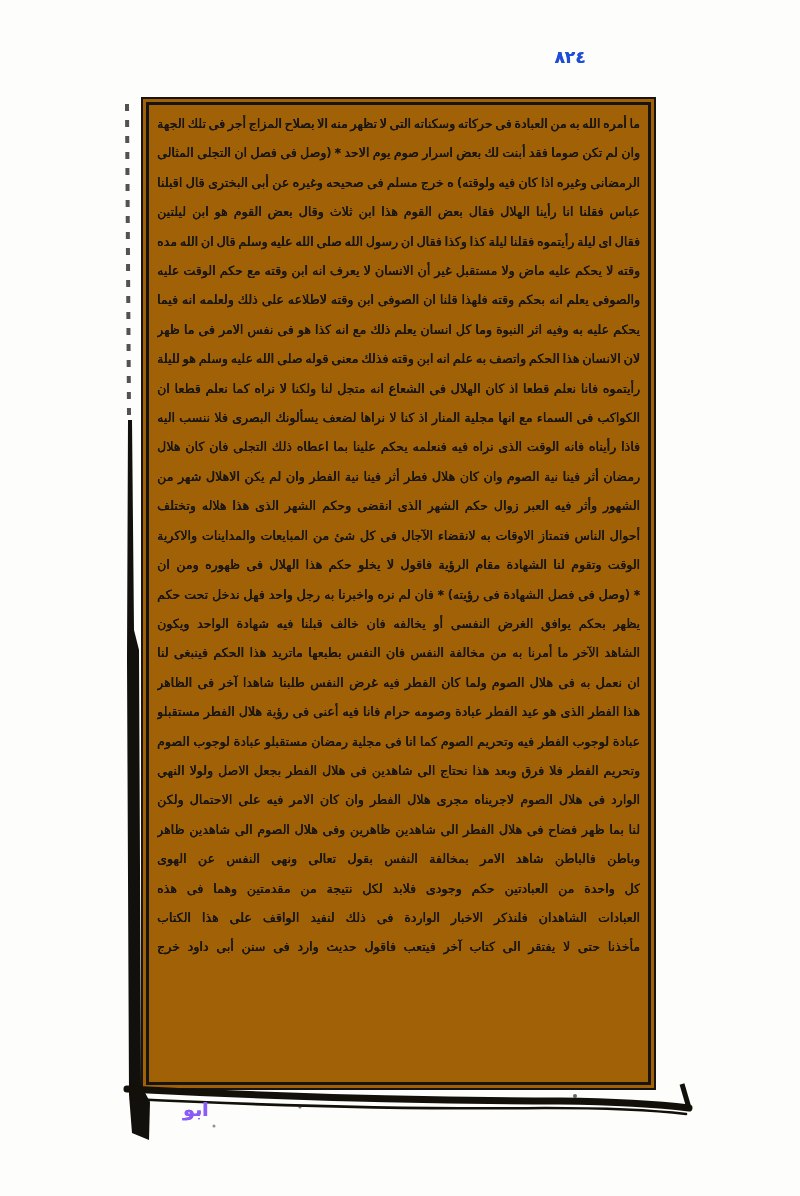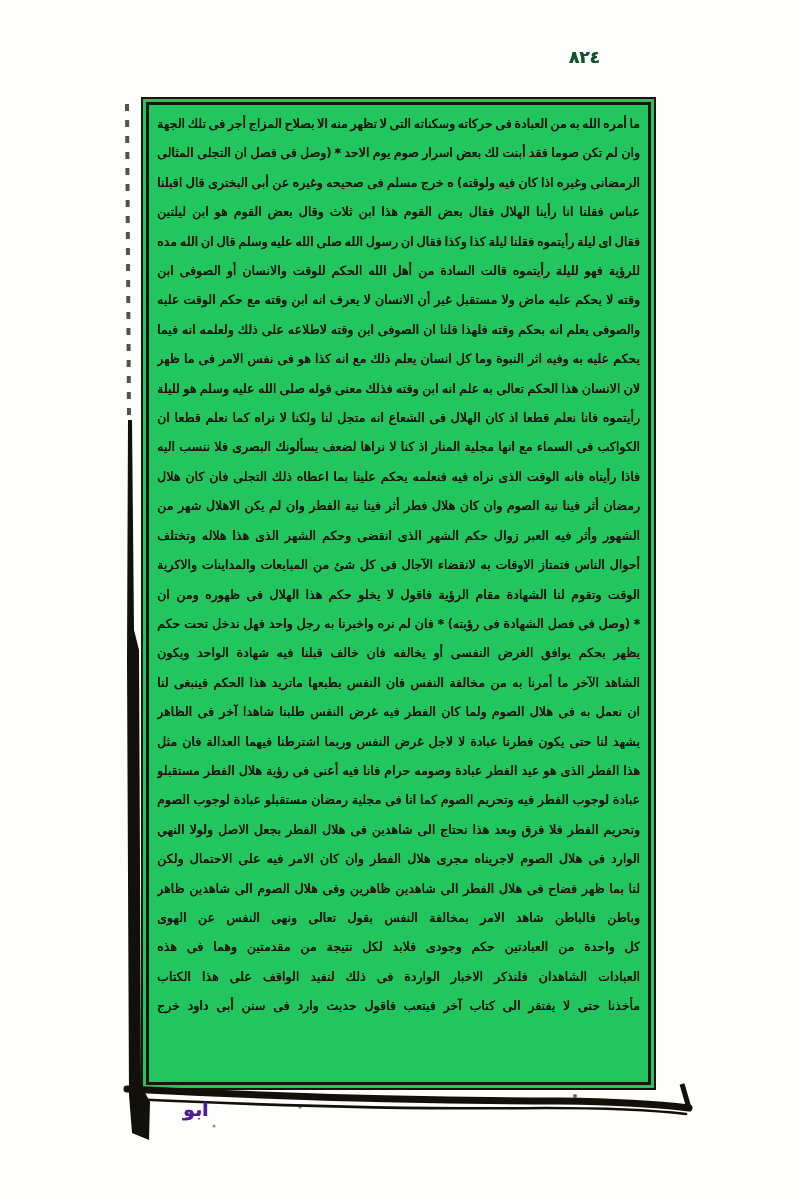--- a/index.html
+++ b/index.html
@@ -6,28 +6,28 @@
   html,body{margin:0;padding:0;}
   body{
     width:800px;height:1196px;position:relative;overflow:hidden;
     background:#fdfdfb;
     font-family:"DejaVu Sans",sans-serif;
     color:#181512;
   }
   
   .folio{
     position:absolute;top:47px;left:540px;width:60px;
-    font-size:17px;font-weight:bold;text-align:right;
-    letter-spacing:2px;color:#14532d;
+    font-size:17px;font-weight:bold;text-align:center;
+    letter-spacing:2px;color:#1d4ed8;
     text-shadow:0.3px 0 0 currentColor;
   }
   
   .frame-outer{
     position:absolute;left:141px;top:97px;width:515px;height:993px;
-    border:2px solid #171411;box-sizing:border-box;background:#22c55e;
+    border:2px solid #171411;box-sizing:border-box;background:#a16207;
   }
   .frame-inner{
     position:absolute;left:3px;top:3px;right:3px;bottom:3px;
     border:3px solid #171411;box-sizing:border-box;
   }
   .text-block{
     position:absolute;left:8px;right:8px;top:4px;bottom:4px;
     direction:rtl;overflow:hidden;
   }
   .m-line{
@@ -35,55 +35,53 @@
     font-size:12.6px;
     text-align:justify;text-align-last:justify;
     word-spacing:-1.4px;
     white-space:normal;
     color:#1b1712;
     text-shadow:0.35px 0 0 currentColor,0 0.3px 0 currentColor;
   }
   
   .catchword{
     position:absolute;top:1098px;left:183px;
-    font-size:19px;font-weight:bold;direction:rtl;color:#4c1d95;
+    font-size:19px;font-weight:bold;direction:rtl;color:#8b5cf6;
     text-shadow:0.3px 0 0 currentColor;
   }
   .scan-art{position:absolute;left:0;top:0;pointer-events:none;}
 </style>
 </head>
 <body>
 
 <div class="folio">٨٢٤</div>
 
 <div class="frame-outer">
   <div class="frame-inner">
     <div class="text-block" id="text-block">
         <div class="m-line">ما أمره الله به من العبادة فى حركاته وسكناته التى لا تظهر منه الا بصلاح المزاج أجر فى تلك الجهة</div>
         <div class="m-line">وان لم تكن صوما فقد أبنت لك بعض اسرار صوم يوم الاحد * (وصل فى فصل ان التجلى المثالى</div>
         <div class="m-line">الرمضانى وغيره اذا كان فيه ولوقته) ه خرج مسلم فى صحيحه وغيره عن أبى البخترى قال اقبلنا ابن</div>
         <div class="m-line">عباس فقلنا انا رأينا الهلال فقال بعض القوم هذا ابن ثلاث وقال بعض القوم هو ابن ليلتين</div>
         <div class="m-line">فقال اى ليلة رأيتموه فقلنا ليلة كذا وكذا فقال ان رسول الله صلى الله عليه وسلم قال ان الله مده</div>
-        <div class="m-line">للرؤية فهو لليلة رأيتموه قالت السادة من أهل الله الحكم للوقت والانسان أو الصوفى ابن</div>
         <div class="m-line">وقته لا يحكم عليه ماض ولا مستقبل غير أن الانسان لا يعرف انه ابن وقته مع حكم الوقت عليه</div>
         <div class="m-line">والصوفى يعلم انه بحكم وقته فلهذا قلنا ان الصوفى ابن وقته لاطلاعه على ذلك ولعلمه انه فيما</div>
         <div class="m-line">يحكم عليه به وفيه اثر النبوة وما كل انسان يعلم ذلك مع انه كذا هو فى نفس الامر فى ما ظهر</div>
-        <div class="m-line">لان الانسان هذا الحكم تعالى به علم انه ابن وقته فذلك معنى قوله صلى الله عليه وسلم هو لليلة</div>
+        <div class="m-line">لان الانسان هذا الحكم واتصف به علم انه ابن وقته فذلك معنى قوله صلى الله عليه وسلم هو لليلة</div>
         <div class="m-line">رأيتموه فانا نعلم قطعا اذ كان الهلال فى الشعاع انه متجل لنا ولكنا لا نراه كما نعلم قطعا ان</div>
         <div class="m-line">الكواكب فى السماء مع انها مجلية المنار اذ كنا لا نراها لضعف يسألونك البصرى فلا ننسب اليه</div>
         <div class="m-line">فاذا رأيناه فانه الوقت الذى نراه فيه فنعلمه يحكم علينا بما اعطاه ذلك التجلى فان كان هلال</div>
         <div class="m-line">رمضان أثر فينا نية الصوم وان كان هلال فطر أثر فينا نية الفطر وان لم يكن الاهلال شهر من</div>
         <div class="m-line">الشهور وأثر فيه العبر زوال حكم الشهر الذى انقضى وحكم الشهر الذى هذا هلاله وتختلف</div>
         <div class="m-line">أحوال الناس فتمتاز الاوقات به لانقضاء الآجال فى كل شئ من المبايعات والمداينات والاكرية</div>
         <div class="m-line">الوقت وتقوم لنا الشهادة مقام الرؤية فاقول لا يخلو حكم هذا الهلال فى ظهوره ومن ان</div>
         <div class="m-line">* (وصل فى فصل الشهادة فى رؤيته) * فان لم نره واخبرنا به رجل واحد فهل ندخل تحت حكم</div>
         <div class="m-line">يظهر بحكم يوافق الغرض النفسى أو يخالفه فان خالف قبلنا فيه شهادة الواحد ويكون</div>
         <div class="m-line">الشاهد الآخر ما أمرنا به من مخالفة النفس فان النفس بطبعها ماتريد هذا الحكم فينبغى لنا</div>
         <div class="m-line">ان نعمل به فى هلال الصوم ولما كان الفطر فيه غرض النفس طلبنا شاهدا آخر فى الظاهر</div>
-        <div class="m-line">يشهد لنا حتى يكون فطرنا عبادة لا لاجل غرض النفس وربما اشترطنا فيهما العدالة فان مثل</div>
         <div class="m-line">هذا الفطر الذى هو عيد الفطر عبادة وصومه حرام فانا فيه أعنى فى رؤية هلال الفطر مستقبلو</div>
         <div class="m-line">عبادة لوجوب الفطر فيه وتحريم الصوم كما انا فى مجلية رمضان مستقبلو عبادة لوجوب الصوم</div>
         <div class="m-line">وتحريم الفطر فلا فرق وبعد هذا نحتاج الى شاهدين فى هلال الفطر بجعل الاصل ولولا النهي</div>
         <div class="m-line">الوارد فى هلال الصوم لاجريناه مجرى هلال الفطر وان كان الامر فيه على الاحتمال ولكن</div>
         <div class="m-line">لنا بما ظهر فضاح فى هلال الفطر الى شاهدين ظاهرين وفى هلال الصوم الى شاهدين ظاهر</div>
         <div class="m-line">وباطن فالباطن شاهد الامر بمخالفة النفس بقول تعالى ونهى النفس عن الهوى</div>
         <div class="m-line">كل واحدة من العبادتين حكم وجودى فلابد لكل نتيجة من مقدمتين وهما فى هذه</div>
         <div class="m-line">العبادات الشاهدان فلنذكر الاخبار الواردة فى ذلك لنفيد الواقف على هذا الكتاب</div>
         <div class="m-line">مأخذنا حتى لا يفتقر الى كتاب آخر فيتعب فاقول حديث وارد فى سنن أبى داود خرج</div>
       </div>

